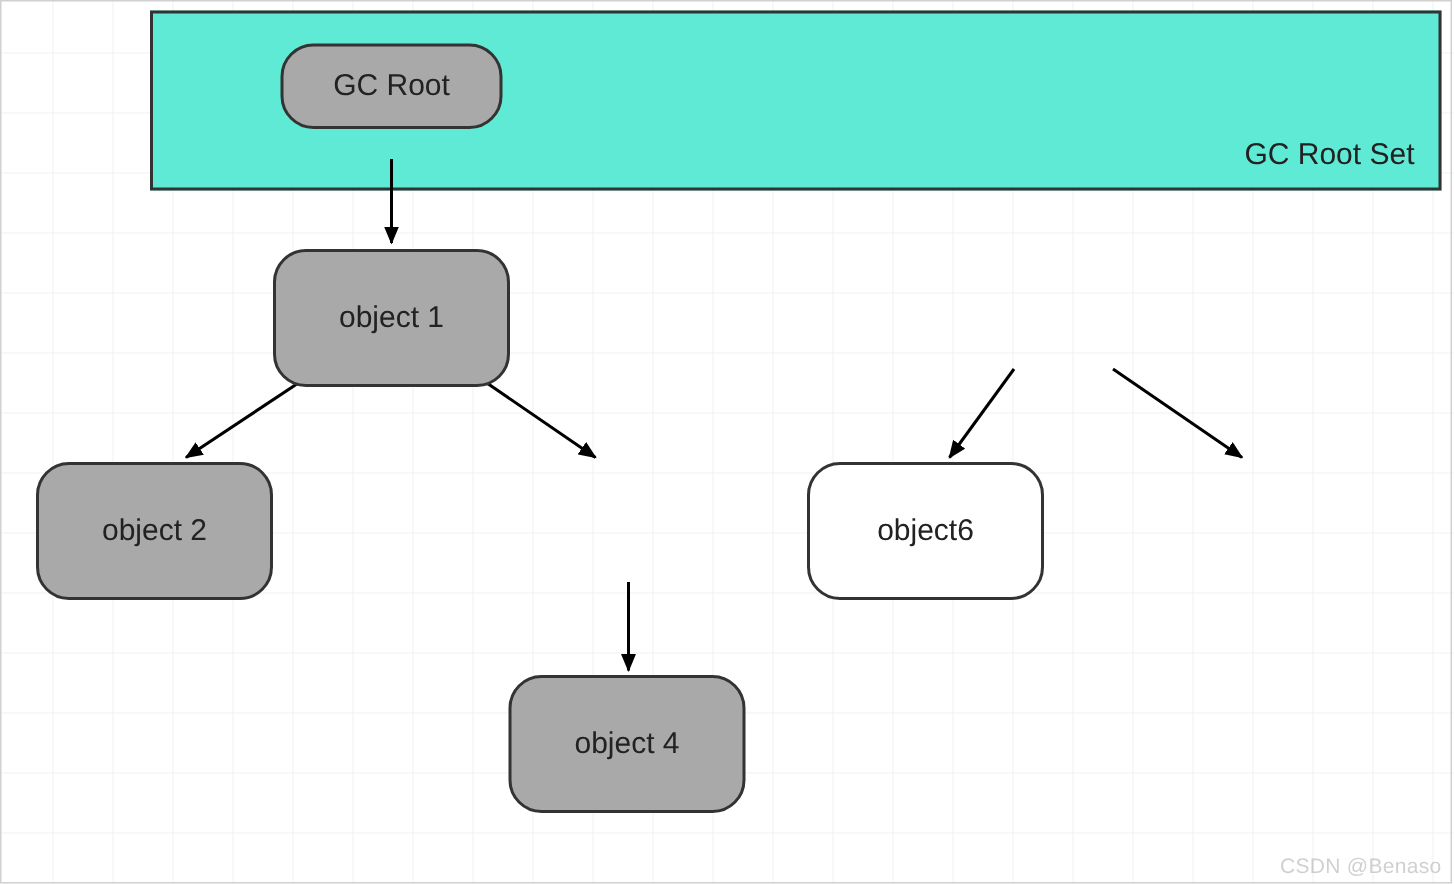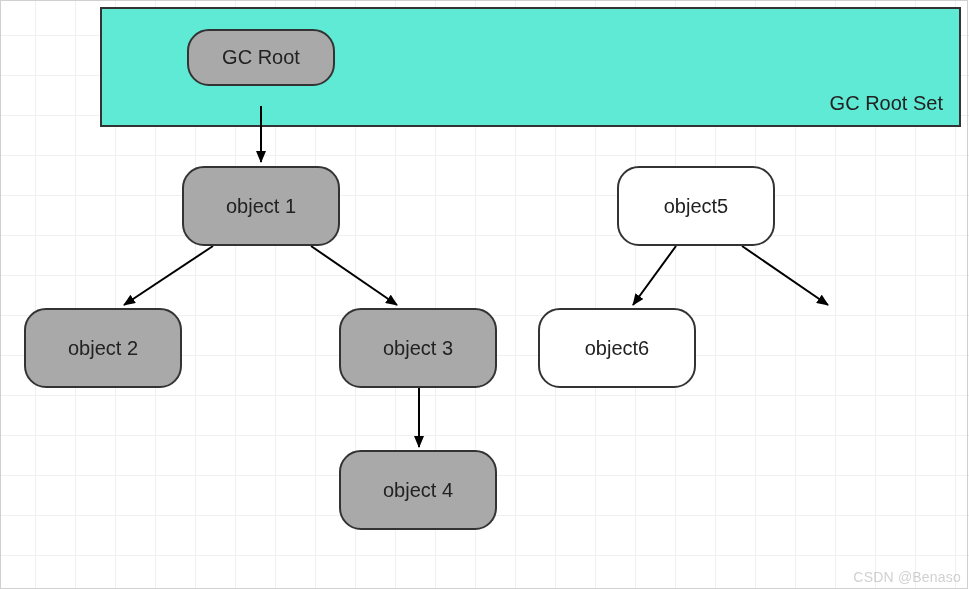--- a/index.html
+++ b/index.html
@@ -49,21 +49,21 @@
     .root-set-label {
       position: absolute;
       right: 16px;
       bottom: 10px;
       font-size: 20px;
       color: #222222;
     }
     .node {
       position: absolute;
       width: 158px;
-      height: 80px;
+      height: 92px;
       border: 2px solid #333333;
       border-radius: 22px;
       display: flex;
       align-items: center;
       justify-content: center;
       font-size: 20px;
       color: #222222;
     }
     .node-root {
       width: 148px;
@@ -122,31 +122,25 @@
   </div>
 
   <div class="node dark" style="left:182px;top:166px;">
     <span>object 1</span>
   </div>
 
   <div class="node dark" style="left:24px;top:308px;">
     <span>object 2</span>
   </div>
 
-  <div class="node dark" style="left:339px;top:308px;">
-    <span>object 3</span>
-  </div>
 
   <div class="node dark" style="left:339px;top:450px;">
     <span>object 4</span>
   </div>
 
-  <div class="node light" style="left:617px;top:166px;">
-    <span>object5</span>
-  </div>
 
   <div class="node light" style="left:538px;top:308px;">
     <span>object6</span>
   </div>
 
 
 </div>
 
 <span class="watermark">CSDN @Benaso</span>
 

